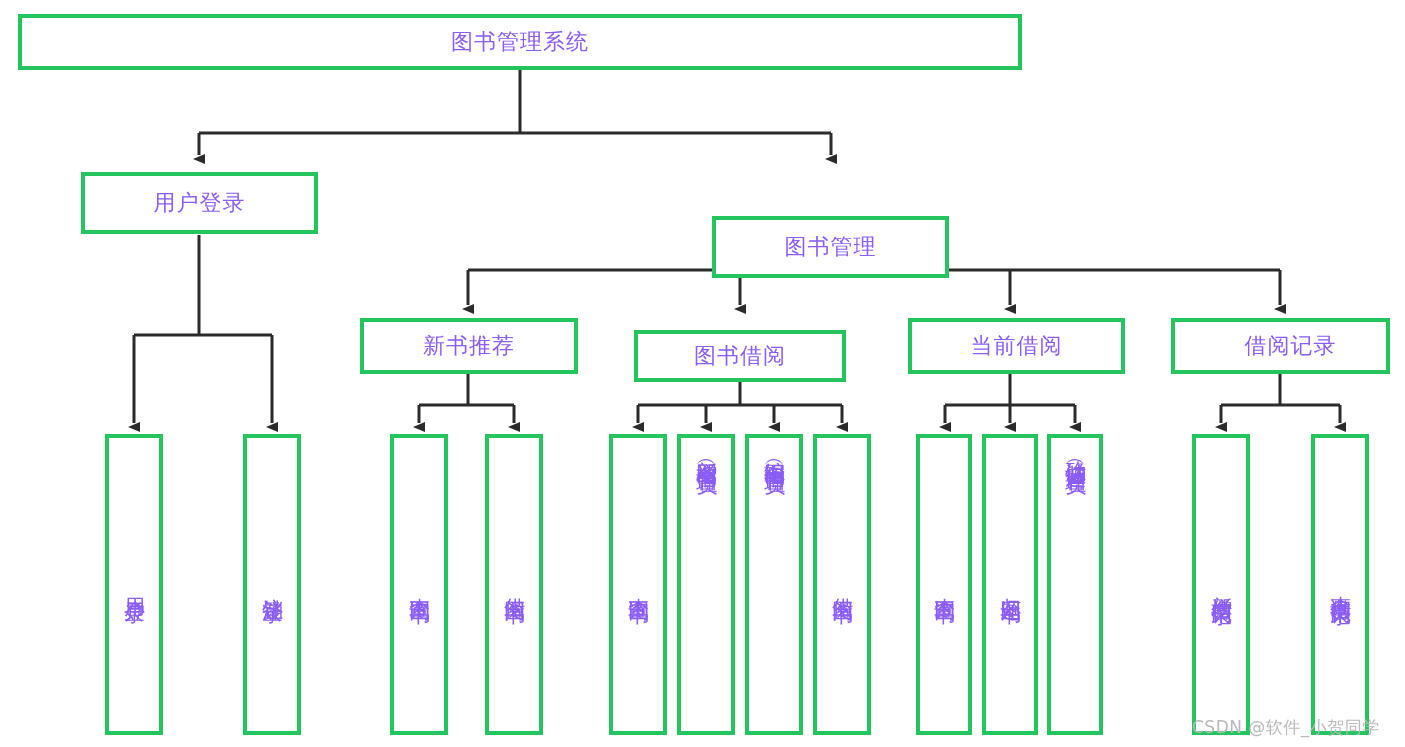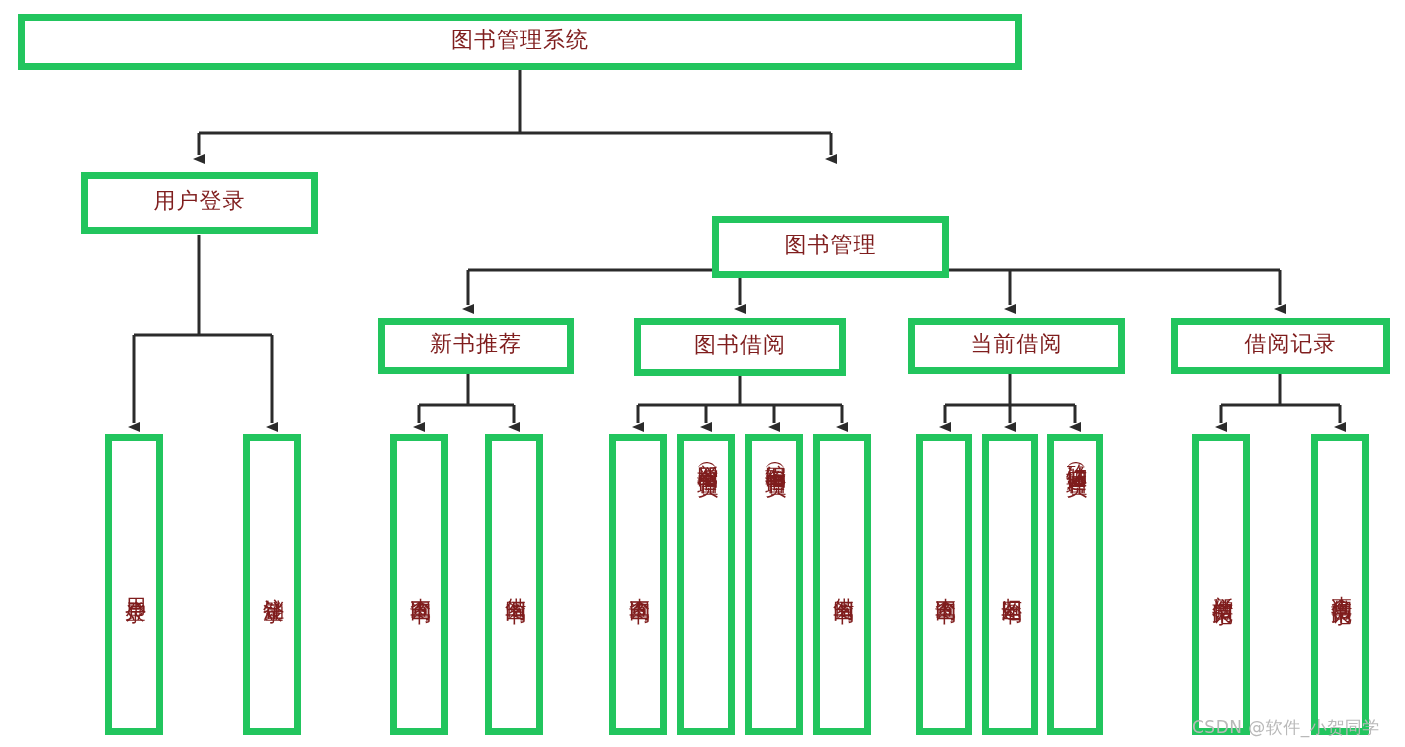--- a/index.html
+++ b/index.html
@@ -23,26 +23,25 @@
     left: 0;
     top: 0;
     width: 1405px;
     height: 747px;
     pointer-events: none;
   }
   .node {
     position: absolute;
     box-sizing: border-box;
     background: #ffffff;
-    border: 7px solid #22c55e;
+    border: 4px solid #22c55e;
     display: flex;
     align-items: center;
     justify-content: center;
-    color: #7f1d1d;
-    font-family: Liberation Mono, monospace;
+    color: #8b5cf6;
   }
   .node.h {
     
     font-size: 22px;
     letter-spacing: 1px;
     line-height: 1.1;
   }
   .node.v {
     
     font-size: 21px;
@@ -127,24 +126,24 @@
     <span>图书管理系统</span>
   </div>
 
   <div class="node h" style="left:81px; top:172px; width:237px; height:62px;">
     <span>用户登录</span>
   </div>
   <div class="node h" style="left:712px; top:172px; width:237px; height:62px;margin-top:44px;">
     <span>图书管理</span>
   </div>
 
-  <div class="node h" style="left:378px; top:318px; width:196px; height:56px;">
+  <div class="node h" style="left:360px; top:318px; width:218px; height:56px;">
     <span>新书推荐</span>
   </div>
-  <div class="node h" style="left:634px; top:318px; width:212px; height:58px;text-align:right;">
+  <div class="node h" style="left:634px; top:330px; width:212px; height:52px;text-align:right;">
     <span>图书借阅</span>
   </div>
   <div class="node h" style="left:902px; top:318px; width:217px; height:56px;margin-left:6px;">
     <span>当前借阅</span>
   </div>
   <div class="node h" style="left:1171px; top:318px; width:219px; height:56px;padding-left:20px;">
     <span>借阅记录</span>
   </div>
 
   <div class="node v mid" style="left:105px; top:434px; width:58px; height:301px;">

